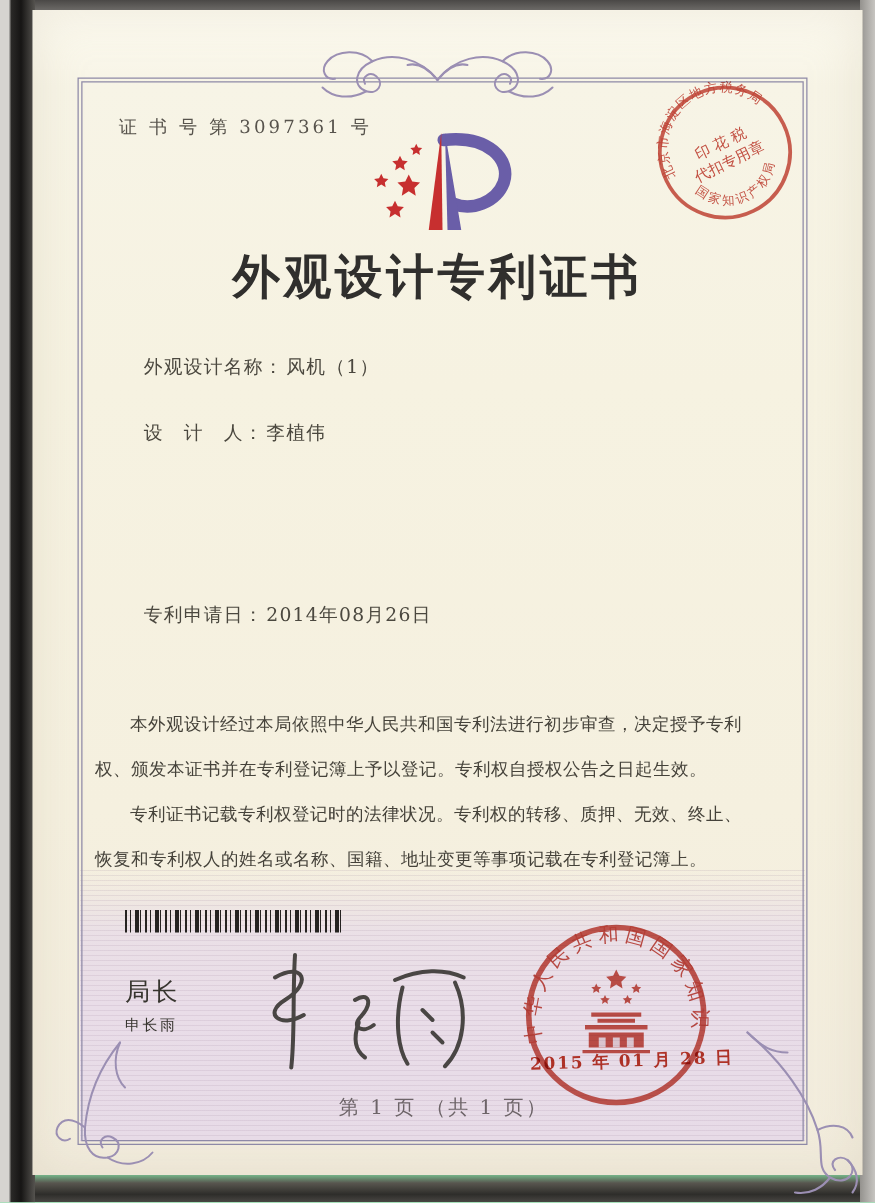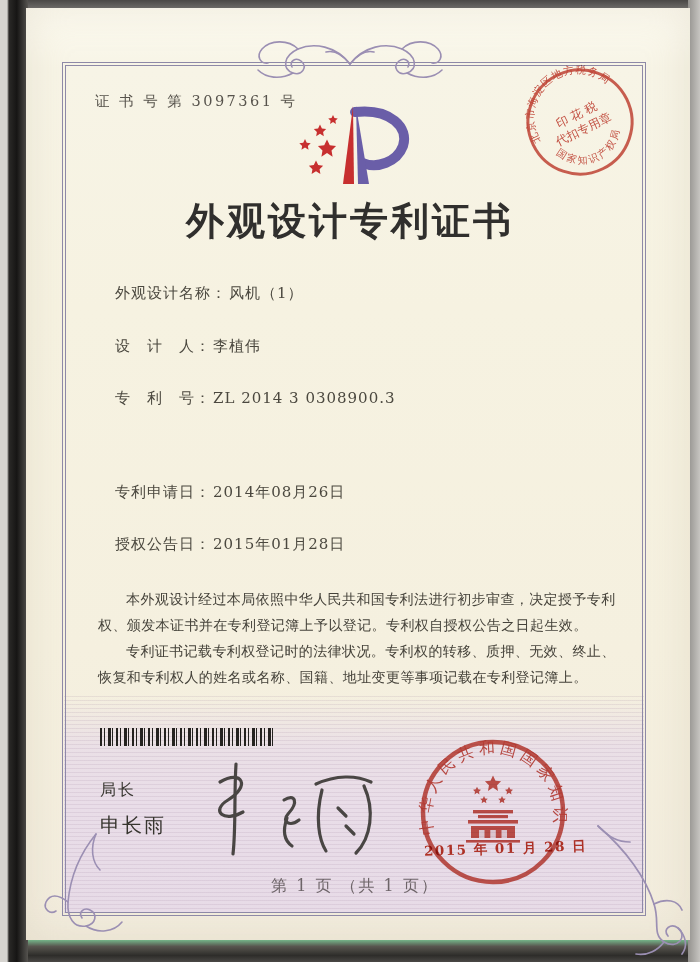--- a/index.html
+++ b/index.html
@@ -24,28 +24,28 @@
   .ornament svg{display:block;width:100%;height:100%;}
   
   .cert-number{left:95px;top:92px;font-size:14.5px;color:#57534c;letter-spacing:2.5px;z-index:3;}
   
   .title{left:0;top:196px;width:700px;text-align:center;font-size:38px;font-weight:600;color:#302f2d;letter-spacing:3px;z-index:3;}
   
   .field{left:115px;z-index:3;font-size:15px;color:#4b483f;letter-spacing:1px;white-space:pre;}
   .field .val{margin-left:2px;}
   .f0{top:284px;} .f1{top:337px;text-align:center;} .f2{top:389px;} .f3{top:435px;margin-top:48px;} .f4{top:485px;} .f5{top:535px;}
   
-  .body-text{left:98px;top:562px;width:522px;z-index:3;font-size:14px;line-height:26px;color:#45423a;letter-spacing:.4px;margin-top:24px;}
+  .body-text{left:76px;top:562px;width:522px;z-index:3;font-size:14px;line-height:36px;color:#45423a;letter-spacing:.4px;}
   .body-text p{margin:0;text-indent:2em;}
   
   .barcode{left:100px;top:728px;width:176px;height:18px;z-index:3;opacity:.92;
     background:repeating-linear-gradient(90deg,#14120f 0 2px,rgba(0,0,0,0) 2px 4px,#14120f 4px 5px,rgba(0,0,0,0) 5px 8px,#14120f 8px 11px,rgba(0,0,0,0) 11px 12px,#14120f 12px 13px,rgba(0,0,0,0) 13px 16px);}
   
-  .director-title{left:100px;top:780px;font-size:16px;color:#37352f;letter-spacing:2px;z-index:3;font-family:"DejaVu Sans","Liberation Sans",sans-serif;}
-  .director-name{left:100px;top:812px;font-size:20px;color:#37352f;letter-spacing:2px;z-index:3;font-family:"DejaVu Sans","Liberation Sans",sans-serif;}
+  .director-title{left:100px;top:780px;font-size:20px;color:#37352f;letter-spacing:2px;z-index:3;font-family:"DejaVu Sans","Liberation Sans",sans-serif;}
+  .director-name{left:100px;top:812px;font-size:12px;color:#37352f;letter-spacing:2px;z-index:3;font-family:"DejaVu Sans","Liberation Sans",sans-serif;}
   .signature{left:198px;top:756px;width:195px;height:108px;z-index:3;}
   
   .stamp{z-index:4;mix-blend-mode:multiply;}
   .tax-stamp{left:524px;top:66px;width:112px;height:112px;transform:rotate(-26deg);}
   .office-stamp{left:417px;top:736px;width:152px;height:152px;}
   .date-stamp{left:424px;top:840px;z-index:5;font-size:13.5px;font-weight:600;color:#c13a2b;letter-spacing:1.5px;transform:rotate(-2deg);mix-blend-mode:multiply;white-space:pre;}
   
   .page-footer{left:250px;top:876px;width:210px;text-align:center;font-size:16px;color:#6d6468;letter-spacing:2px;z-index:3;}
   .logo{left:287px;top:104px;width:136px;height:86px;z-index:3;}
   svg{overflow:visible;}
@@ -133,23 +133,21 @@
       <use href="#star5" transform="translate(18,41) scale(0.6)" fill="#c72f2f"></use>
       <use href="#star5" transform="translate(40,45) scale(0.95)" fill="#c72f2f"></use>
       <use href="#star5" transform="translate(29,64) scale(0.75)" fill="#c72f2f"></use>
     </svg>
   </div>
 
   <div class="abs title">外观设计专利证书</div>
 
   <div class="abs field f0"><span>外观设计名称：</span><span class="val">风机（1）</span></div>
   <div class="abs field f1"><span>设　计　人：</span><span class="val">李植伟</span></div>
-  <div class="abs field f2"><span>专　利　号：</span><span class="val">ZL 2014 3 0308900.3</span></div>
   <div class="abs field f3"><span>专利申请日：</span><span class="val">2014年08月26日</span></div>
-  <div class="abs field f5"><span>授权公告日：</span><span class="val">2015年01月28日</span></div>
 
   <div class="abs body-text">
     <p>本外观设计经过本局依照中华人民共和国专利法进行初步审查，决定授予专利权、颁发本证书并在专利登记簿上予以登记。专利权自授权公告之日起生效。</p>
     <p>专利证书记载专利权登记时的法律状况。专利权的转移、质押、无效、终止、恢复和专利权人的姓名或名称、国籍、地址变更等事项记载在专利登记簿上。</p>
   </div>
 
   <div class="abs barcode"></div>
 
   <div class="abs director-title">局长</div>
   <div class="abs director-name">申长雨</div>

